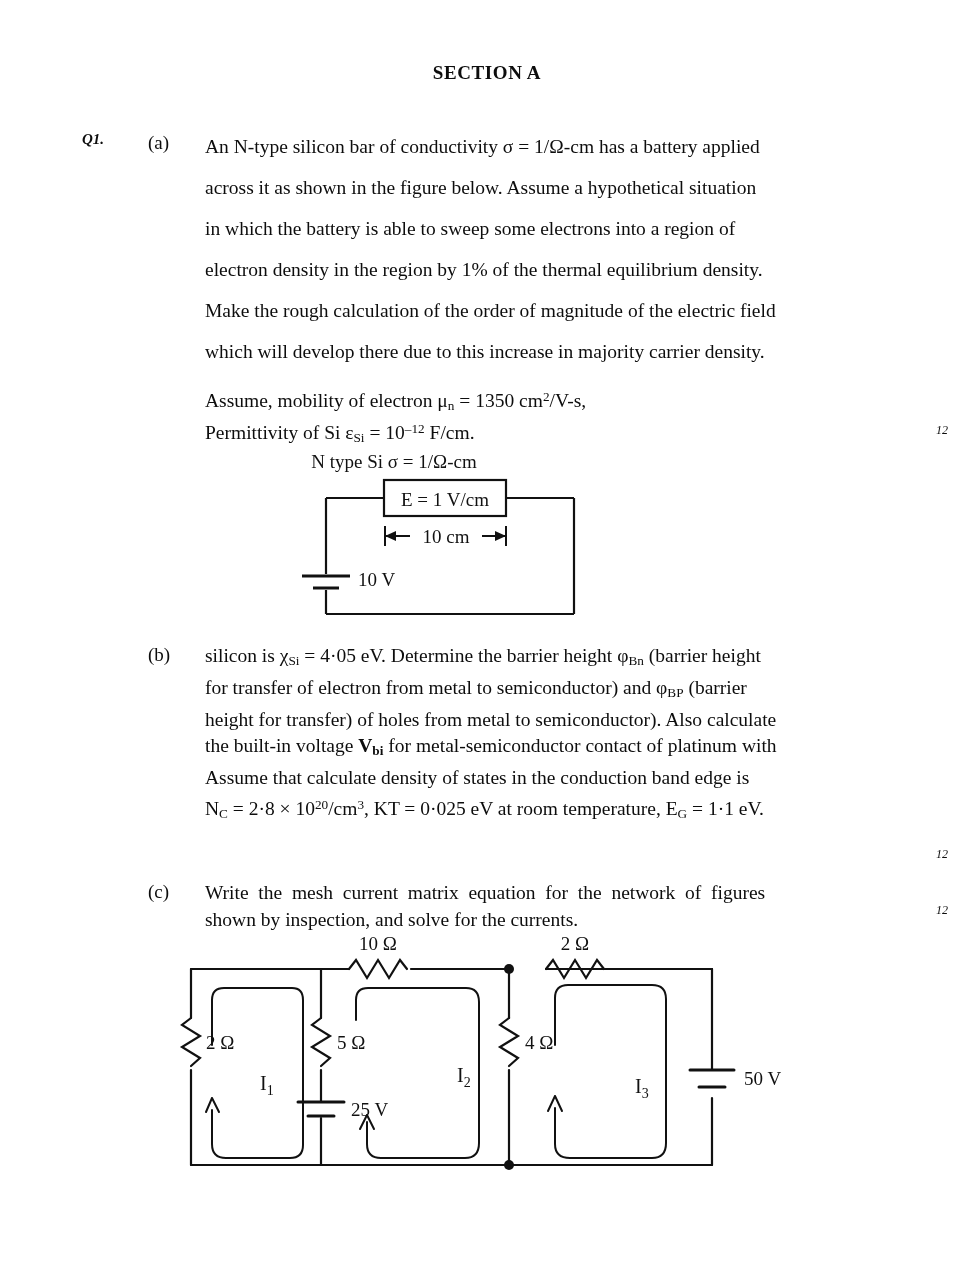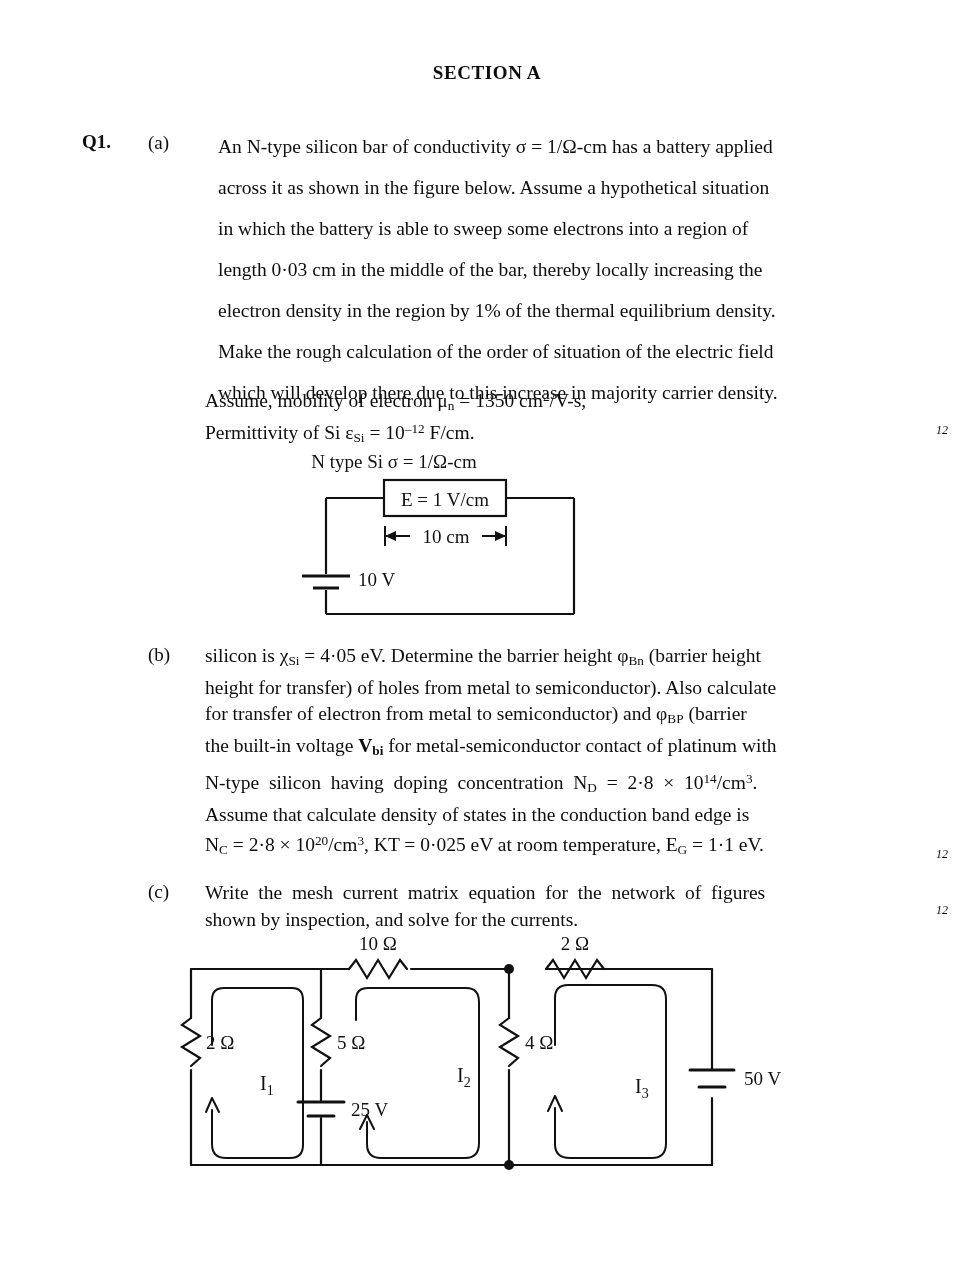--- a/index.html
+++ b/index.html
@@ -15,21 +15,21 @@
 
   
   .section-head{
     position:absolute;top:62px;left:0;width:974px;
     text-align:center;font-weight:bold;font-size:19px;
     letter-spacing:.6px;
   }
 
   
   .qlabel{
-    position:absolute;font-weight:bold;font-size:19px;
+    position:absolute;font-weight:bold;font-size:15px;font-style:italic;
   }
   .plabel{
     position:absolute;font-size:19px;
   }
   .qbody{
     position:absolute;
     font-size:19.5px;
     text-align:justify;
     text-justify:inter-word;
   }
@@ -52,27 +52,26 @@
 <body>
 
 <div class="page">
 
   <div class="section-head">SECTION A</div>
 
   <div class="qlabel" style="top:131px;left:82px;">Q1.</div>
 
   <div class="plabel" style="top:132px;left:148px;">(a)</div>
 
-  <div class="qbody loose" style="top:126px;left:218px;width:675px;font-family:Liberation Serif, serif;">
+  <div class="qbody loose" style="top:126px;left:205px;width:675px;font-family:Liberation Serif, serif;">
     <div style="text-align:justify;">An N-type silicon bar of conductivity σ = 1/Ω-cm has a battery applied</div>
     <div>across it as shown in the figure below. Assume a hypothetical situation</div>
     <div>in which the battery is able to sweep some electrons into a region of</div>
-    <div>length 0·03 cm in the middle of the bar, thereby locally increasing the</div>
     <div>electron density in the region by 1% of the thermal equilibrium density.</div>
-    <div>Make the rough calculation of the order of situation of the electric field</div>
+    <div>Make the rough calculation of the order of magnitude of the electric field</div>
     <div>which will develop there due to this increase in majority carrier density.</div>
   </div>
 
   <div class="qbody" style="top:381px;left:205px;width:675px;line-height:32px;">
     <span class="nb">Assume, mobility of electron μ<sub>n</sub> = 1350 cm<sup>2</sup>/V-s,</span>
   </div>
   <div class="qbody" style="top:413px;left:205px;width:675px;line-height:32px;">
     <span class="nb">Permittivity of Si ε<sub>Si</sub> = 10<sup>–12</sup> F/cm.</span>
   </div>
   <div class="marks" style="top:423px;">12</div>
@@ -107,24 +106,23 @@
       <path d="M220 86 L209 81 L209 91 Z" fill="#111"></path>
       <rect x="124" y="74" width="72" height="24" fill="#fff"></rect>
       <text class="ft" x="160" y="93" font-size="19" text-anchor="middle">10 cm</text>
     </svg>
   </div>
 
   <div class="plabel" style="top:644px;left:148px;">(b)</div>
 
   <div class="qbody tight" style="top:643px;left:205px;width:675px;">
     <div><span class="nb">silicon is χ<sub>Si</sub> = 4·05 eV. Determine the barrier height φ<sub>Bn</sub> (barrier height</span></div>
+    <div><span class="nb">for transfer of electron from metal to semiconductor) and φ<sub>BP</sub> (barrier</span></div>
     <div><span class="nb">height for transfer) of holes from metal to semiconductor). Also calculate</span></div>
-    <div><span class="nb">for transfer of electron from metal to semiconductor) and φ<sub>BP</sub> (barrier</span></div>
     <div><span class="nb">the built-in voltage <b>V<sub>bi</sub></b> for metal-semiconductor contact of platinum with</span></div>
-    <div><span class="nb">N-type&nbsp;&nbsp;silicon&nbsp;&nbsp;having&nbsp;&nbsp;doping&nbsp;&nbsp;concentration&nbsp;&nbsp;N<sub>D</sub>&nbsp;&nbsp;=&nbsp;&nbsp;2·8&nbsp;&nbsp;×&nbsp;&nbsp;10<sup>14</sup>/cm<sup>3</sup>.</span></div>
     <div><span class="nb">Assume that calculate density of states in the conduction band edge is</span></div>
     <div><span class="nb">N<sub>C</sub> = 2·8 × 10<sup>20</sup>/cm<sup>3</sup>, KT = 0·025 eV at room temperature, E<sub>G</sub> = 1·1 eV.</span></div>
   </div>
   <div class="marks" style="top:847px;">12</div>
 
   <div class="plabel" style="top:881px;left:148px;">(c)</div>
 
   <div class="qbody tight" style="top:880px;left:205px;width:675px;">
     <div style="text-align:justify;">
       <span style="display:inline-block;width:100%;">Write&nbsp;&nbsp;the&nbsp;&nbsp;mesh&nbsp;&nbsp;current&nbsp;&nbsp;matrix&nbsp;&nbsp;equation&nbsp;&nbsp;for&nbsp;&nbsp;the&nbsp;&nbsp;network&nbsp;&nbsp;of&nbsp;&nbsp;figures</span>

